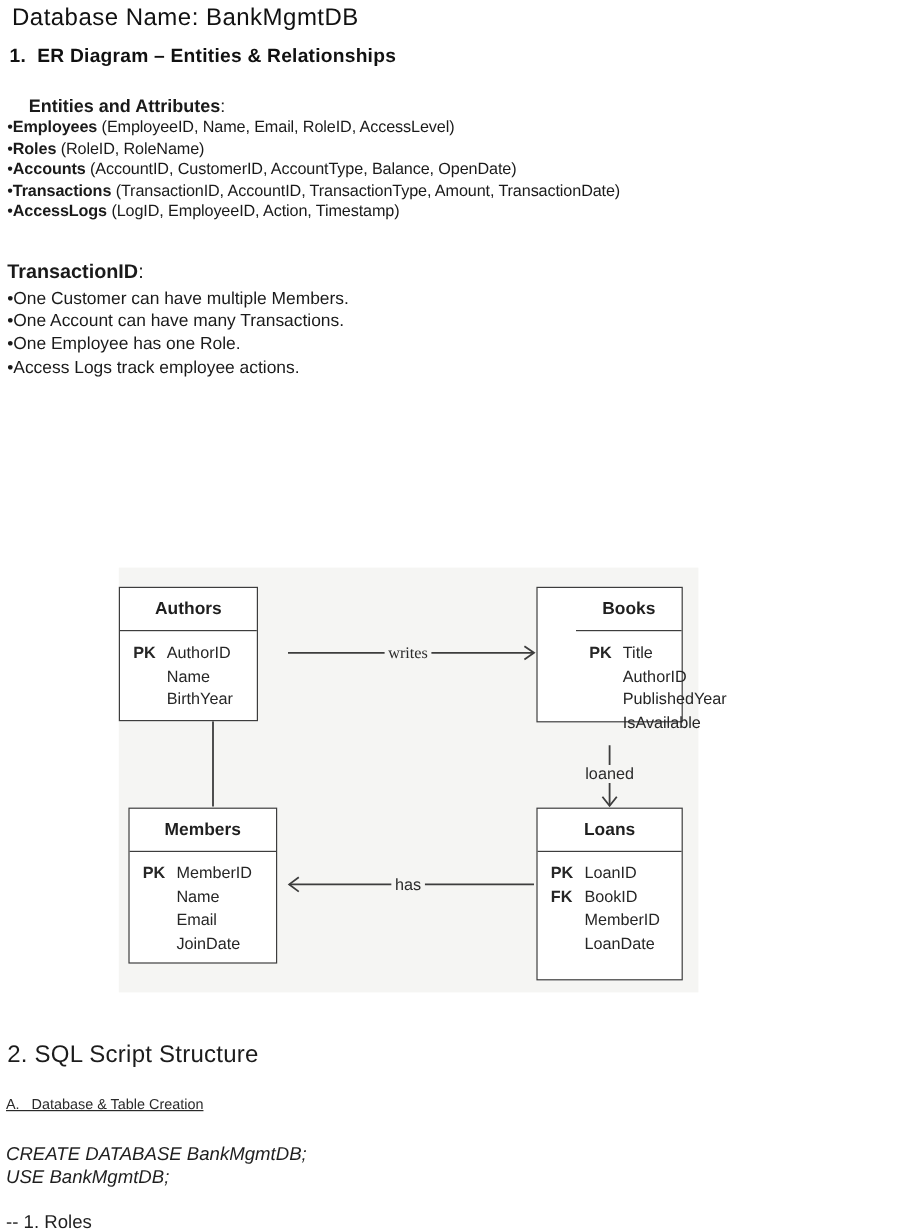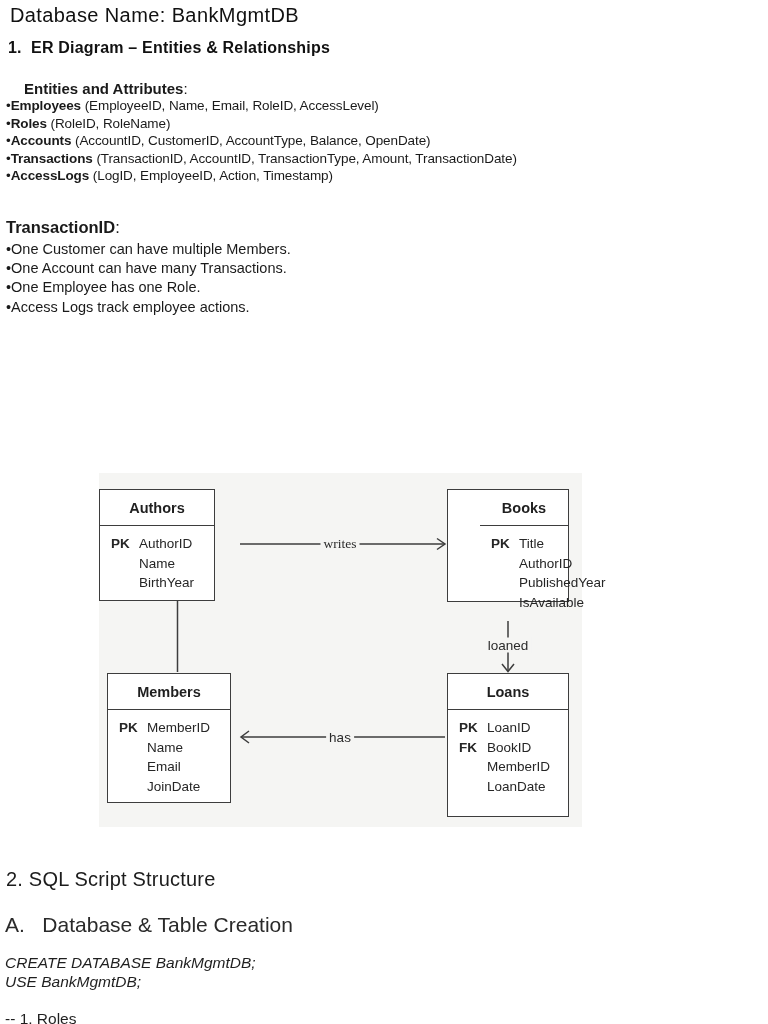--- a/index.html
+++ b/index.html
@@ -31,21 +31,21 @@
   .ebox .key{width:28px;font-weight:bold;flex:none;}
   #box-authors{left:0;top:16px;width:116px;height:112px;}
   #box-books{left:348px;top:16px;width:122px;height:113px;padding-left:32px;}
   #box-members{left:8px;top:200px;width:124px;height:130px;}
   #box-loans{left:348px;top:200px;width:122px;height:144px;}
   .edges-svg{position:absolute;left:0;top:0;}
   .edge-label{position:absolute;transform:translate(-50%,-50%);background:#f5f5f3;
               padding:0 3px;font-size:13.5px;color:#2b2b2b;}
 
   .h2{left:6px;top:868px;font-size:20px;letter-spacing:.2px;color:#1c1c1c;}
-  .subA{left:5px;top:913px;font-size:21px;color:#2a2a2a;}
+  .subA{left:5px;top:913px;font-size:12px;color:#2a2a2a;text-decoration:underline;}
   .sql{left:5px;top:953px;font-size:15.5px;line-height:19.3px;color:#1f1f1f;font-style:italic;}
   .comment{left:5px;top:1010px;font-size:15.5px;color:#1f1f1f;}
 </style>
 </head>
 <body>
 
 <div class="abs title">Database Name: BankMgmtDB</div>
 <div class="abs h1 pre">1.  ER Diagram – Entities &amp; Relationships</div>
 
 <div class="abs entities-label"><b>Entities and Attributes</b><span>:</span></div>

